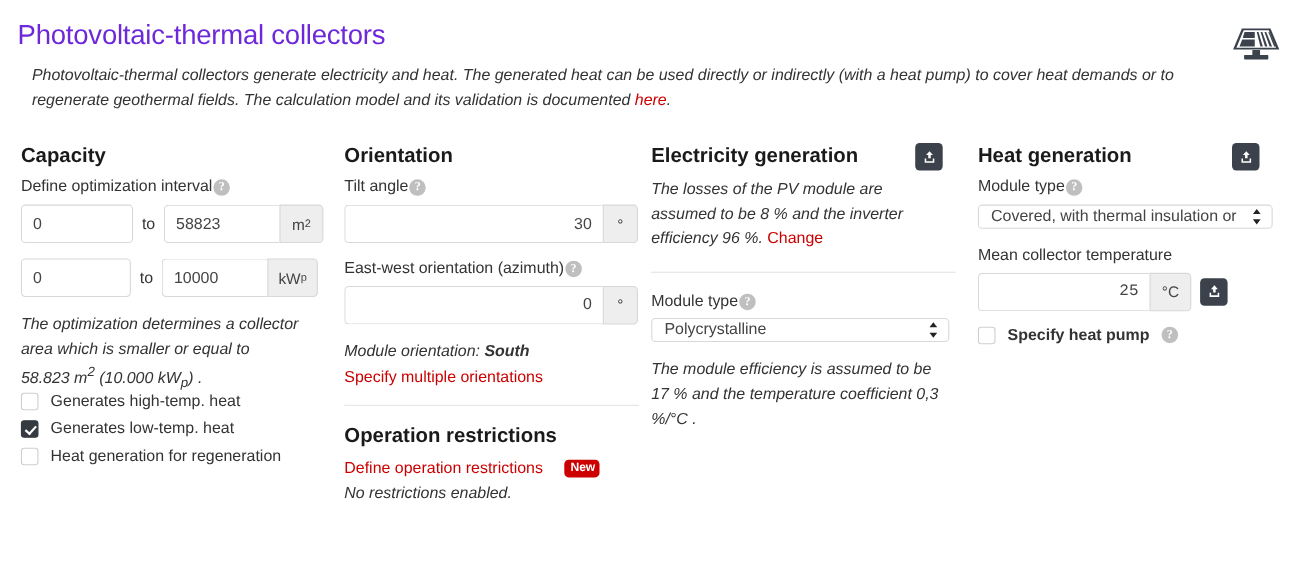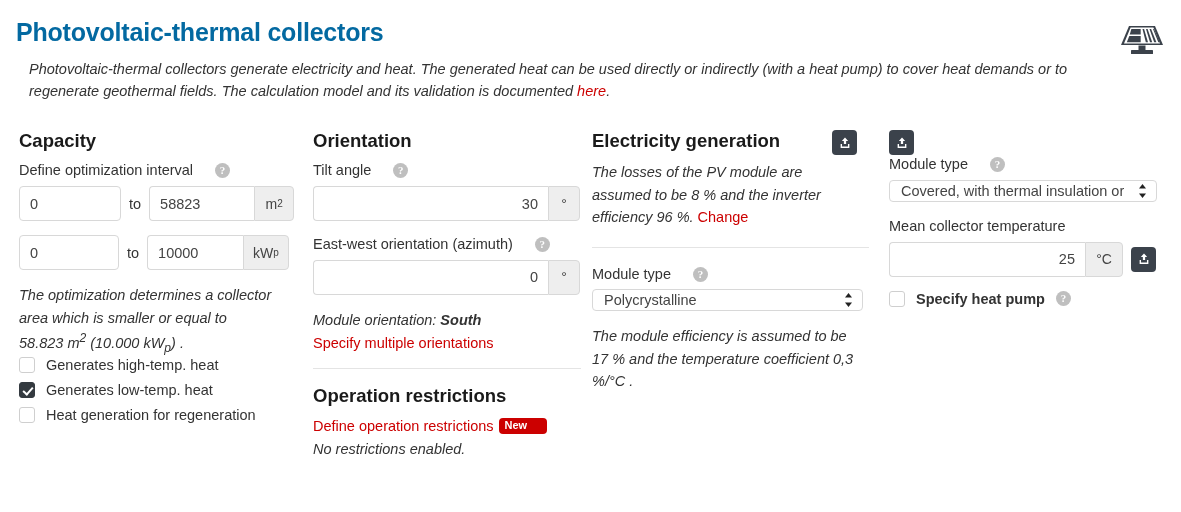--- a/index.html
+++ b/index.html
@@ -17,22 +17,22 @@
 
   
   .header {
     position: absolute;
     left: 0; top: 0;
     width: 1181px;
     padding: 18px 16px 0 16px;
   }
   .page-title {
     font-size: 25px;
-    font-weight: bold;
-    color: #0369a1;
+    font-weight: normal;
+    color: #6d28d9;
     letter-spacing: -0.2px;
     margin: 0;
     line-height: 1.15;
   }
   .page-desc {
     font-style: italic;
     font-size: 14.5px;
     line-height: 1.5;
     color: #333333;
     margin: 12px 0 0 13px;
@@ -77,21 +77,21 @@
     justify-content: space-between;
   }
 
   .field-label {
     font-size: 14.5px;
     color: #333333;
     margin: 0 0 6px 0;
     line-height: 1.3;
     display: flex;
     align-items: center;
-    gap: 22px;
+    gap: 1px;
   }
 
   
   .help-icon {
     display: inline-block;
     width: 15px; height: 15px;
     border-radius: 50%;
     background: #bfbfbf;
     color: #ffffff;
     font-size: 11px;
@@ -243,23 +243,23 @@
   }
 
   
   .badge-new {
     display: inline-block;
     background: #cc0000;
     color: #fff;
     font-size: 11px;
     font-weight: bold;
     border-radius: 4px;
-    padding: 2px 20px 3px 6px;
+    padding: 2px 4px 3px 6px;
     vertical-align: 2px;
-    margin-left: 5px;
+    margin-left: 19px;
     line-height: 1;
   }
   .link-line {
     font-size: 14.5px;
     color: #cc0000;
     cursor: pointer;
     margin: 0 0 2px 0;
     display: block;
   }
   .mt10 { margin-top: 10px; }
@@ -410,20 +410,21 @@
         <path d="M4.5 1 L8 5.6 H1 Z" fill="#222"></path>
         <path d="M4.5 15 L8 10.4 H1 Z" fill="#222"></path>
       </svg>
     </div>
 
     <p class="note" style="max-width:262px;margin-top:14px">The module efficiency is assumed to be 17 % and the temperature coefficient 0,3 %/°C .</p>
   </div>
 
   <div class="col col-heat">
     <div class="sec-head-row">
+      <div class="sec-head">Heat generation</div>
       <div class="export-btn" style="margin-right:22px">
         <svg viewBox="0 0 16 16" width="14" height="14" fill="#ffffff">
           <path d="M8 1.6 L11.6 5.6 H9.3 V9 H6.7 V5.6 H4.4 Z"></path>
           <path d="M3 9.2 H4.6 V12 H11.4 V9.2 H13 V13.6 H3 Z"></path>
         </svg>
       </div>
     </div>
 
     <div class="field-label">
       <span>Module type</span>
@@ -434,21 +435,21 @@
       <svg class="sel-arrows" viewBox="0 0 9 16">
         <path d="M4.5 1 L8 5.6 H1 Z" fill="#222"></path>
         <path d="M4.5 15 L8 10.4 H1 Z" fill="#222"></path>
       </svg>
     </div>
 
     <div class="field-label" style="margin-top:15px">Mean collector temperature</div>
 
     <div class="input-row">
       <div class="inp-group">
-        <input class="inp inp-right" style="width: 196px;" value="25">
+        <input class="inp inp-right" style="width: 156px; font-family: Liberation Mono, monospace;" value="25">
         <div class="unit" style="min-width:38px">°C</div>
       </div>
       <div class="export-btn" style="margin-left:8px">
         <svg viewBox="0 0 16 16" width="14" height="14" fill="#ffffff">
           <path d="M8 1.6 L11.6 5.6 H9.3 V9 H6.7 V5.6 H4.4 Z"></path>
           <path d="M3 9.2 H4.6 V12 H11.4 V9.2 H13 V13.6 H3 Z"></path>
         </svg>
       </div>
     </div>
 

